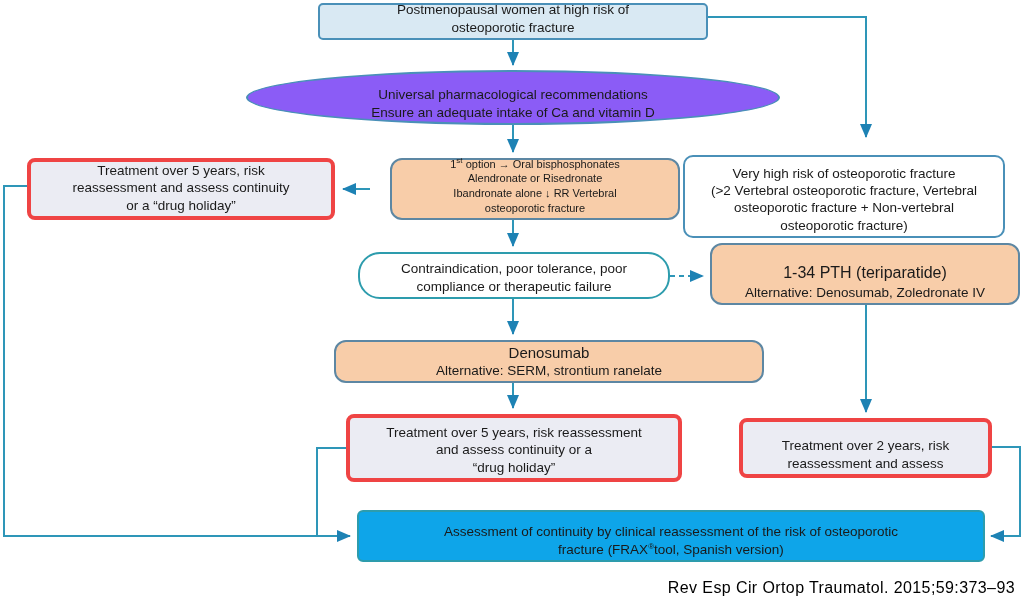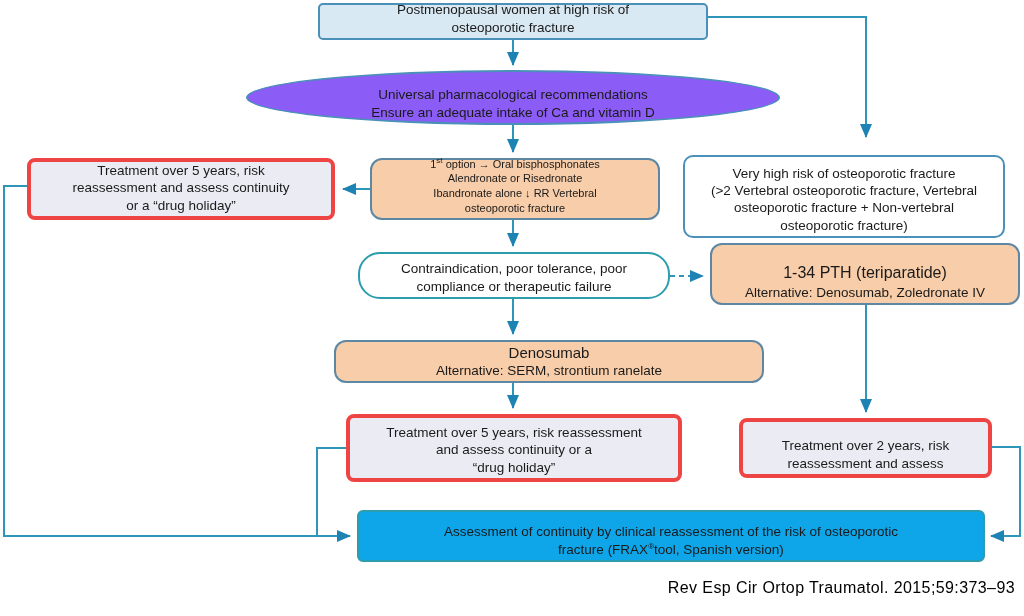--- a/index.html
+++ b/index.html
@@ -18,21 +18,21 @@
   sup{font-size:8px;line-height:1;}
   
   .blue-box{background:#d9e9f3;border:2px solid #4a90b8;border-radius:5px;}
   .white-blue-box{background:#ffffff;border:2px solid #4a90b8;border-radius:10px;}
   .ellipse{background:#8b5cf6;border:2px solid #4a90b8;border-radius:50%;}
   .orange-box{background:#f8cda9;border:2px solid #5d87a3;border-radius:12px;}
   .gray-box{background:#ebecf3;border:4px solid #ef4444;border-radius:8px;}
   .white-teal-box{background:#ffffff;border:2px solid #2d9cad;border-radius:22px;}
   .mint-box{background:#0ea5e9;border:2px solid #2d9cad;border-radius:6px;}
   .title-line{font-size:16px;}
-  .small-text{font-size:11px;line-height:1.35;}
+  .small-text{font-size:11px;line-height:1.35;margin-left:20px;}
   #citation{
     position:absolute;left:540px;top:579px;width:475px;text-align:right;
     font-weight:normal;font-size:16px;letter-spacing:0.4px;color:#000;
   }
   svg.wires{position:absolute;left:0;top:0;}
 </style>
 </head>
 <body>
 
 <div id="stage">

